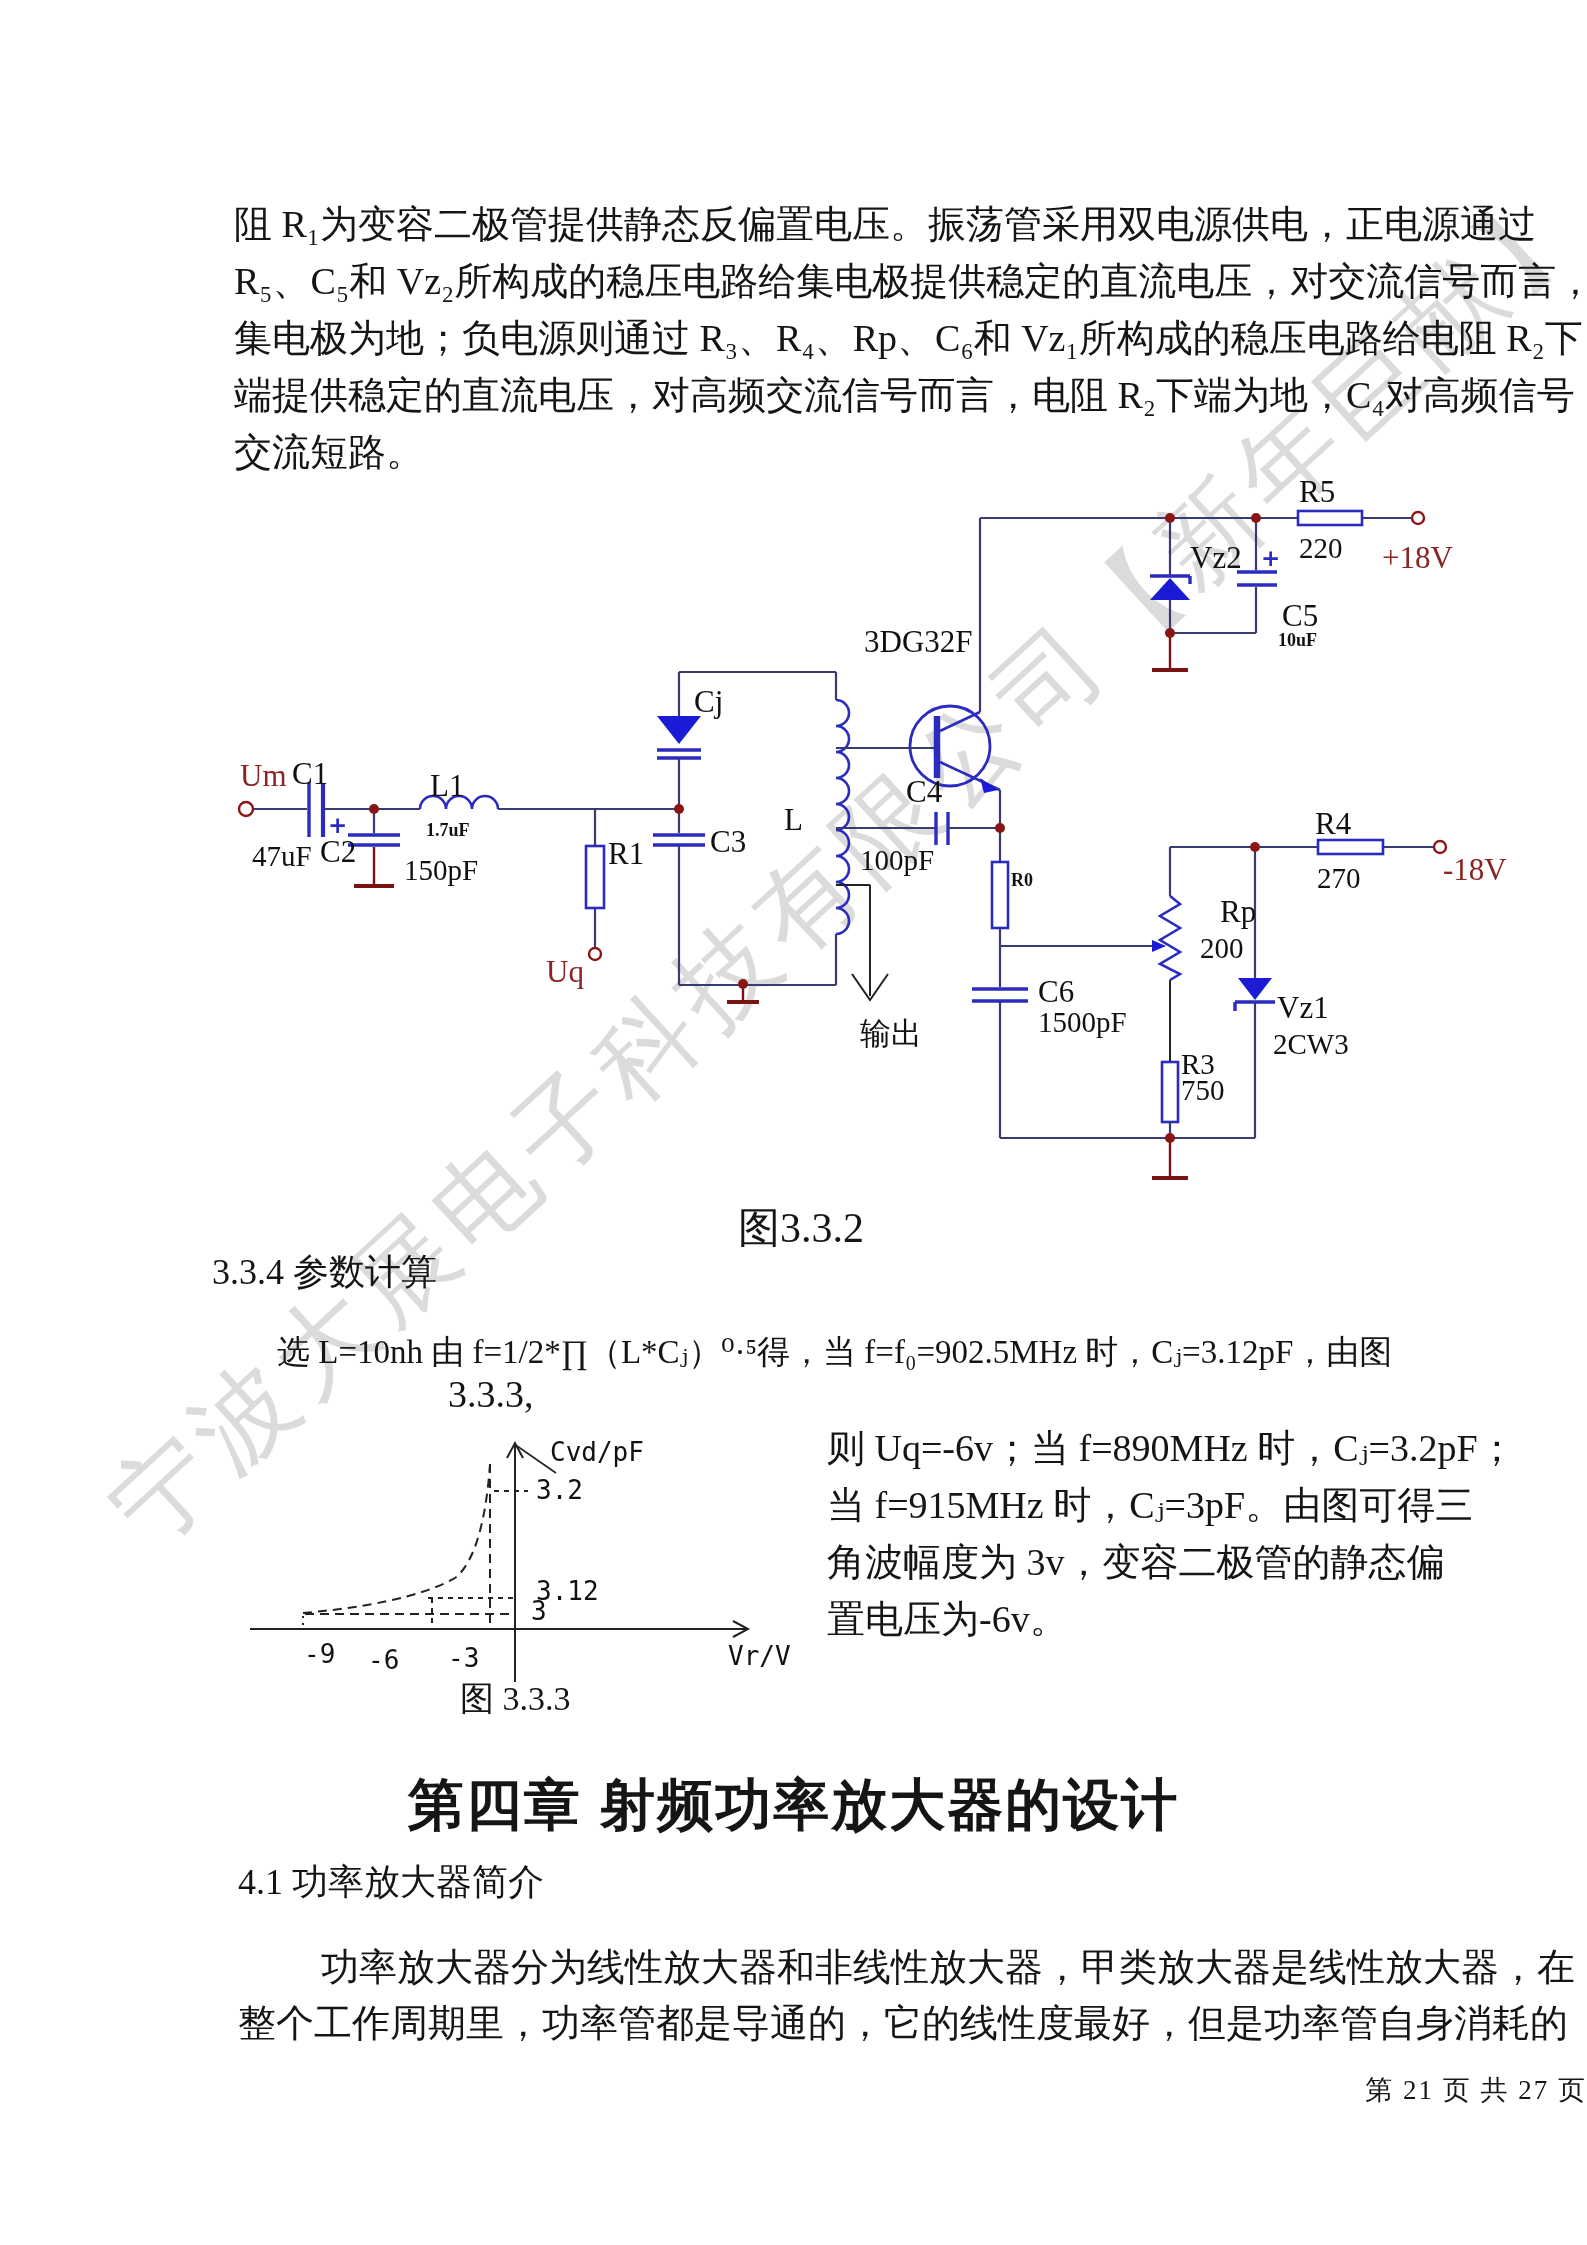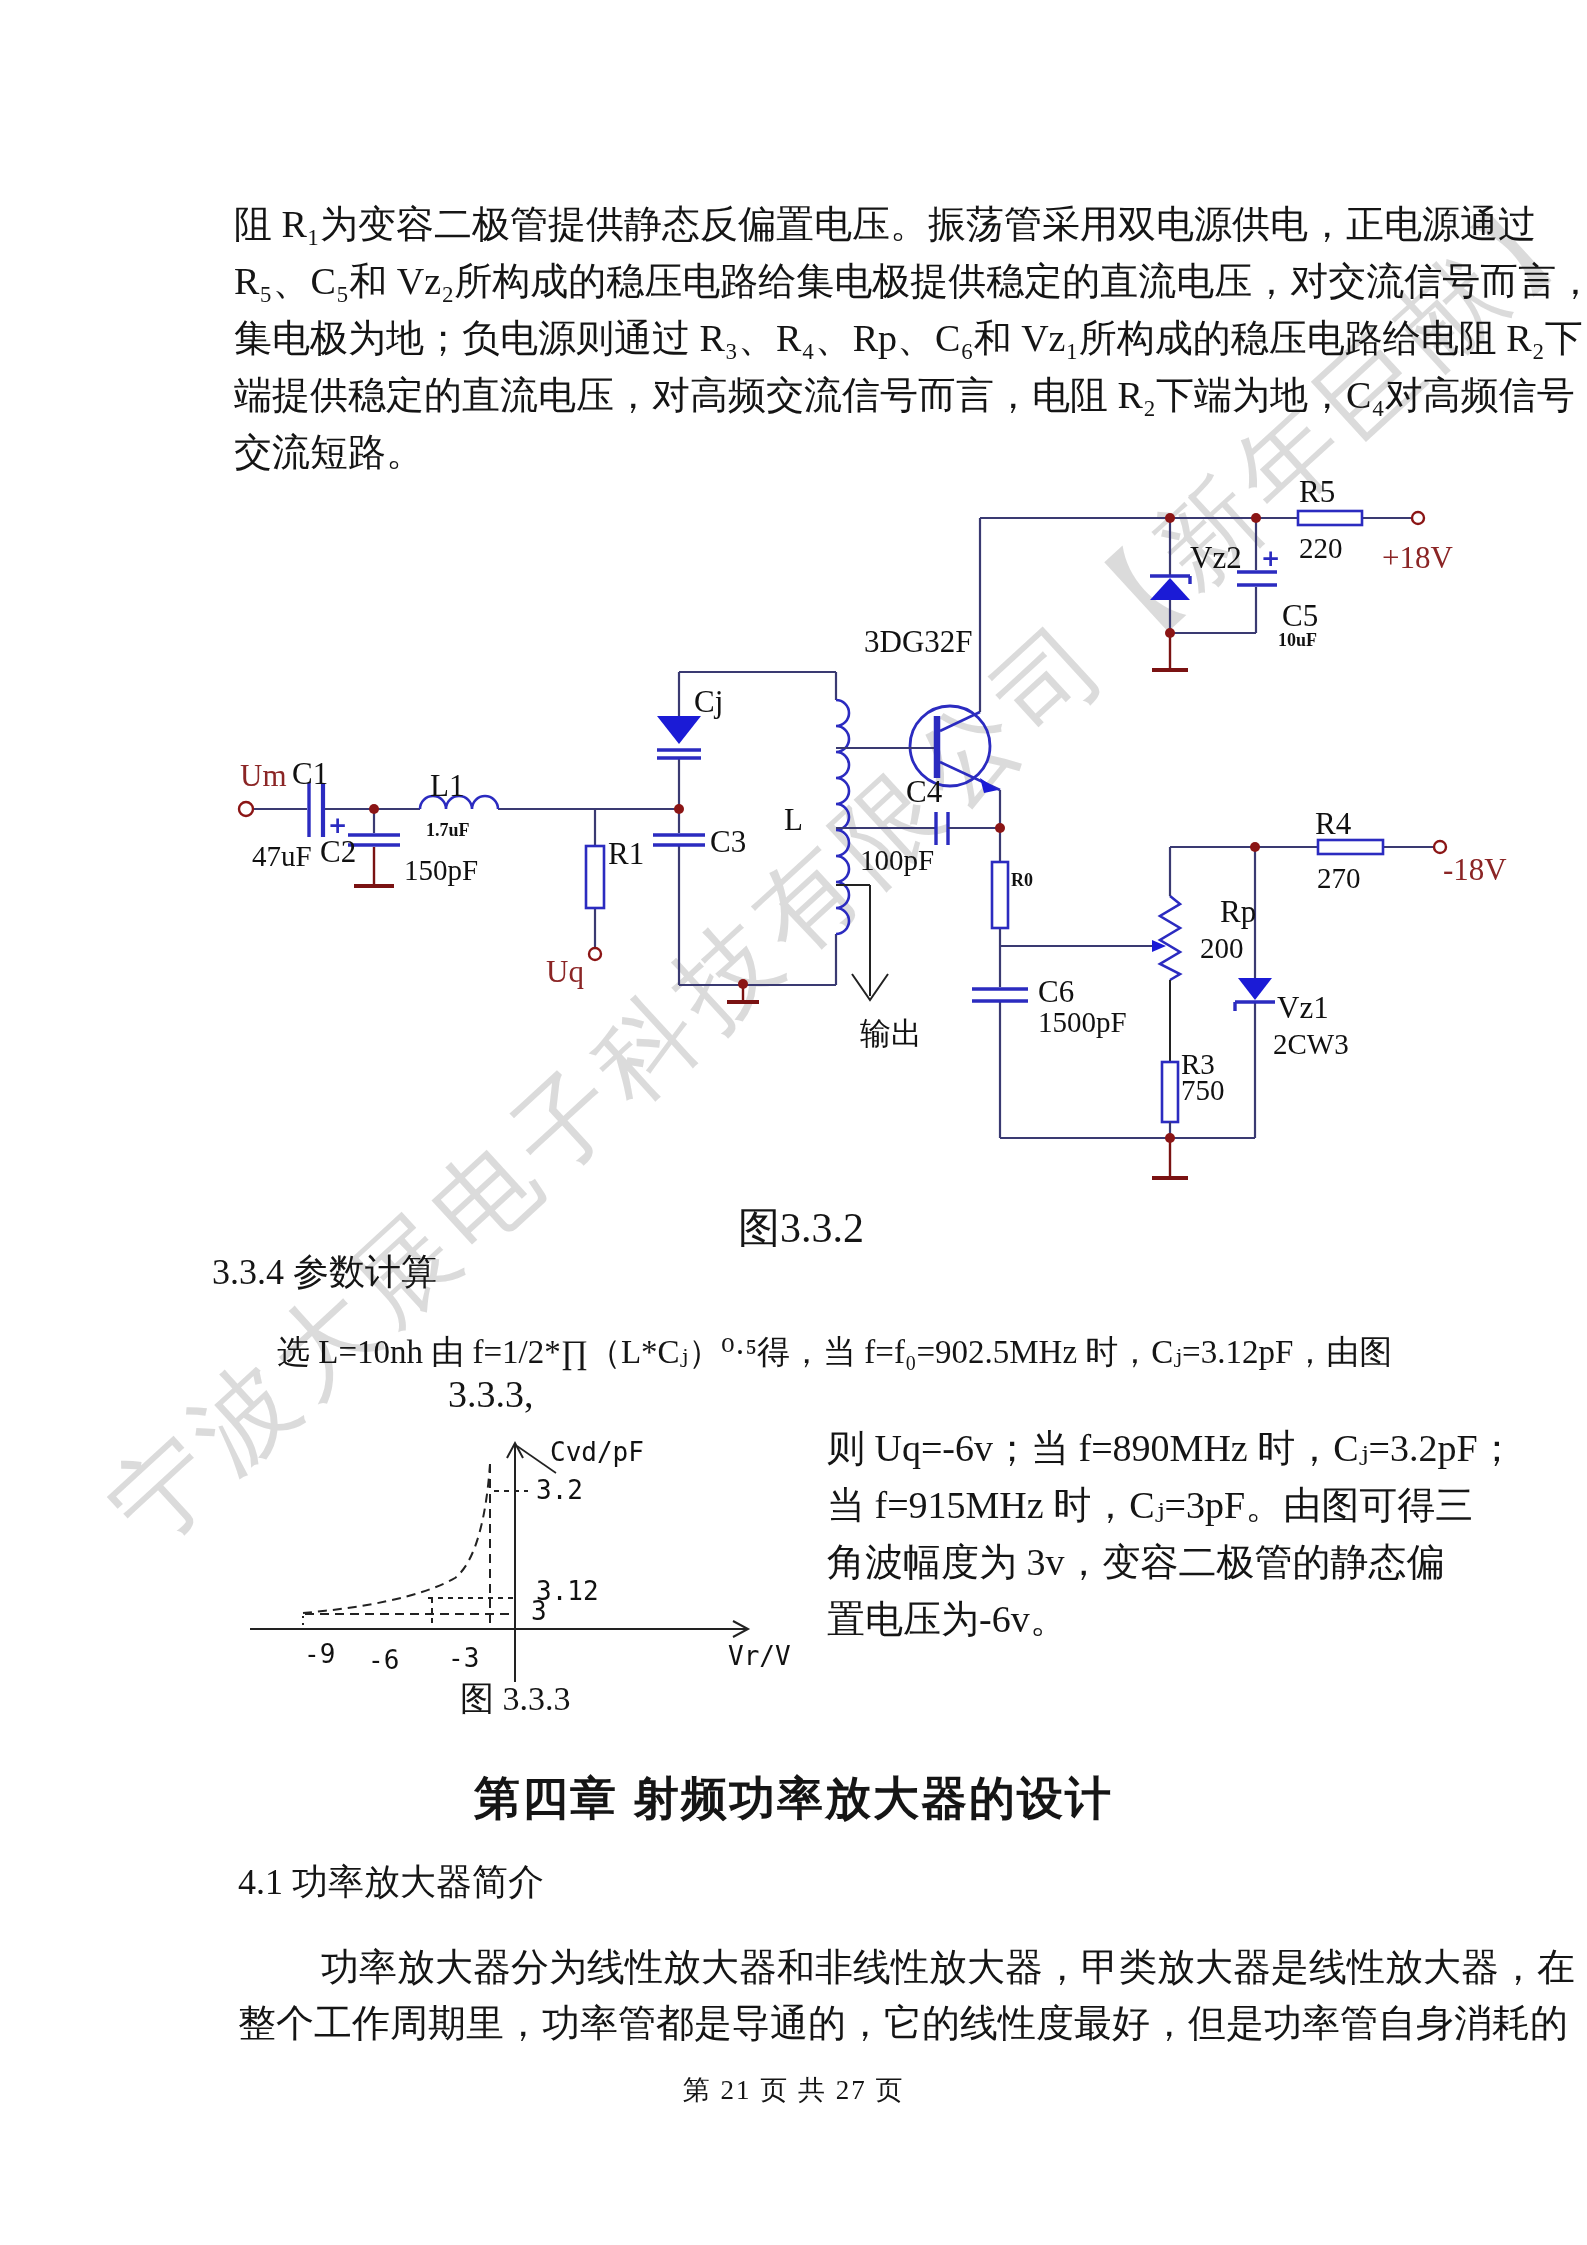--- a/index.html
+++ b/index.html
@@ -12,26 +12,26 @@
   .layer{position:absolute;left:0;top:0;width:1344px;height:2245px;z-index:1;}
   .tb{position:absolute;white-space:nowrap;}
   .body-par{font-size:38px;line-height:57px;}
   .p1{left:234px;top:196px;}
   .cap332{left:738px;top:1200px;font-size:42px;}
   .h334{left:212px;top:1248px;font-size:36px;}
   .f334a{left:277px;top:1330px;font-size:33px;}
   .f334b{left:448px;top:1372px;font-size:38px;}
   .p2{left:827px;top:1420px;}
   .cap333{left:460px;top:1676px;font-size:34px;}
-  .ch4{left:0;top:1768px;width:1587px;text-align:center;font-size:46px;font-weight:bold;
+  .ch4{left:0;top:1768px;width:1587px;text-align:center;font-size:56px;font-weight:bold;
        font-family:"Liberation Sans","DejaVu Sans",sans-serif;letter-spacing:2px;}
   .h41{left:238px;top:1858px;font-size:36px;}
   .p41a{left:306px;top:1942px;font-size:38px;margin-left:15px;}
   .p41b{left:238px;top:1998px;font-size:38px;}
-  .footer{left:0;top:2072px;width:1587px;text-align:center;font-size:27px;letter-spacing:2px;}
+  .footer{left:0;top:2072px;width:1587px;text-align:right;font-size:27px;letter-spacing:2px;}
   svg.fig{position:absolute;left:0;top:0;z-index:1;}
   
   .w{stroke:#3a3a72;stroke-width:2.2;fill:none}
   .c{stroke:#2b2bc0;stroke-width:2.6;fill:none}
   .cp{stroke:#2b2bc0;stroke-width:3.4;fill:none}
   .cr{stroke:#2b2bc0;stroke-width:2.6;fill:#ffffff}
   .df{fill:#1b1bd6;stroke:none}
   .nd{fill:#8b1515;stroke:none}
   .gm{stroke:#7a1212;stroke-width:2.4;fill:none}
   .gb{stroke:#7a1212;stroke-width:4;fill:none}

